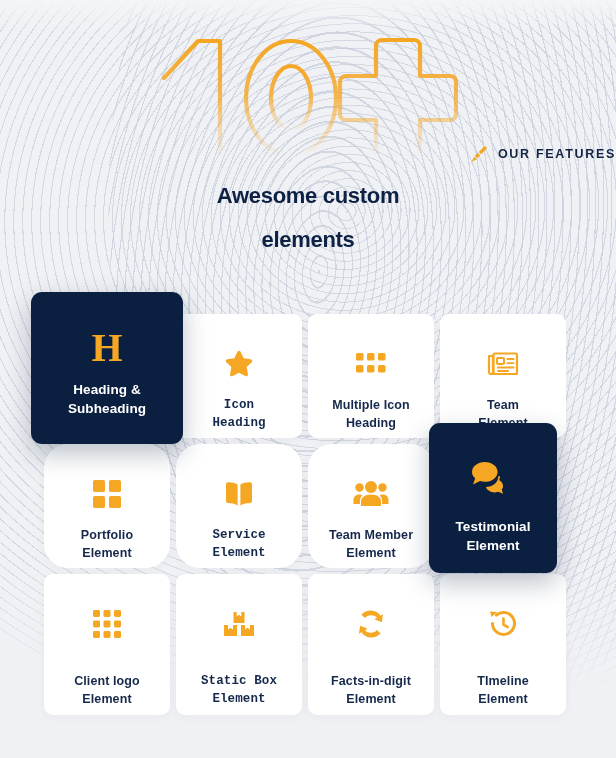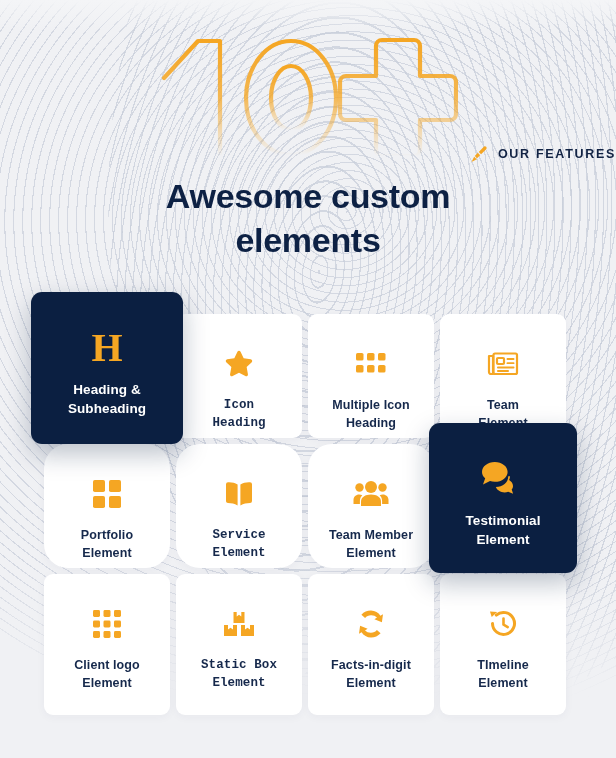--- a/index.html
+++ b/index.html
@@ -88,21 +88,21 @@
     font-weight:bold;
     letter-spacing:1.7px;
     color:#122344;
   }
 
   
   .headline{
     position:absolute;
     top:174px; left:0; right:0;
     text-align:center;
-    font-size:34px;
+    font-size:22px;
     line-height:44px;
     font-weight:bold;
     color:#0d2144;
     letter-spacing:-.3px;
     padding:0 80px;
   }
 
   
   .grid{
     position:absolute;
@@ -145,25 +145,25 @@
   .card.active .label{ color:#ffffff; font-size:13.5px; line-height:19px; }
 
   
   .c0{ left:0px;   width:126px; }
   .c1{ left:132px; width:126px;font-family:Liberation Mono, monospace; }
   .c2{ left:264px; width:126px; }
   .c3{ left:396px; width:126px; }
   
   .r0{ top:16px;  height:124px; }
   .r1{ top:146px; height:124px;border-radius:24px; }
-  .r2{ top:276px; height:141px; }
+  .r2{ top:276px; height:141px;gap:16px; }
 
   
   .card.active.c0.r0{ left:-13px; top:-6px; width:152px; height:152px; padding-top:36px; }
-  .card.active.c3.r1{ left:385px; top:125px; width:148px; height:150px; padding-top:36px; }
+  .card.active.c3.r1{ left:385px; top:125px; width:128px; height:150px; padding-top:36px;gap:6px; }
 
   .h-glyph{
     font-family:"Liberation Serif", serif;
     font-size:40px;
     font-weight:bold;
     color:#f5a623;
     line-height:40px;
   }
 </style>
 </head>

